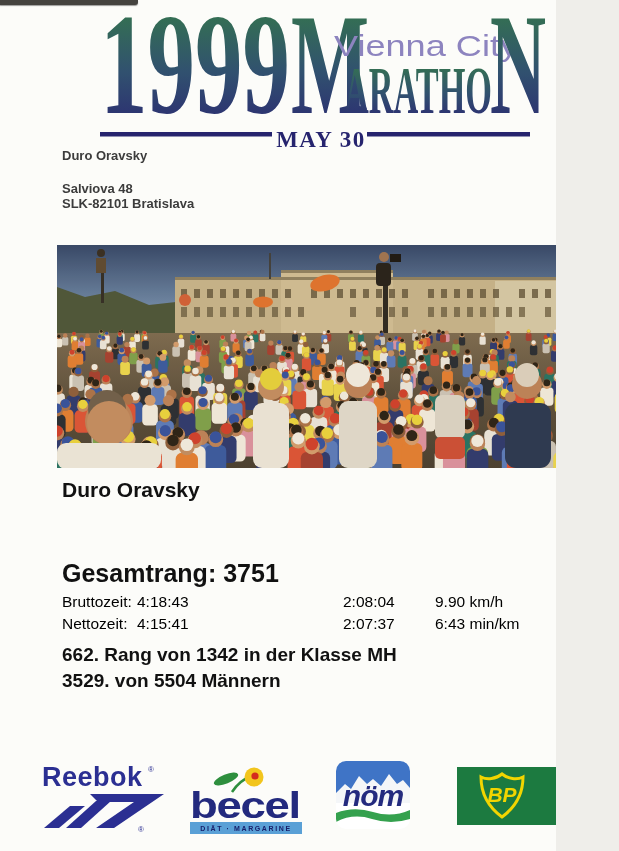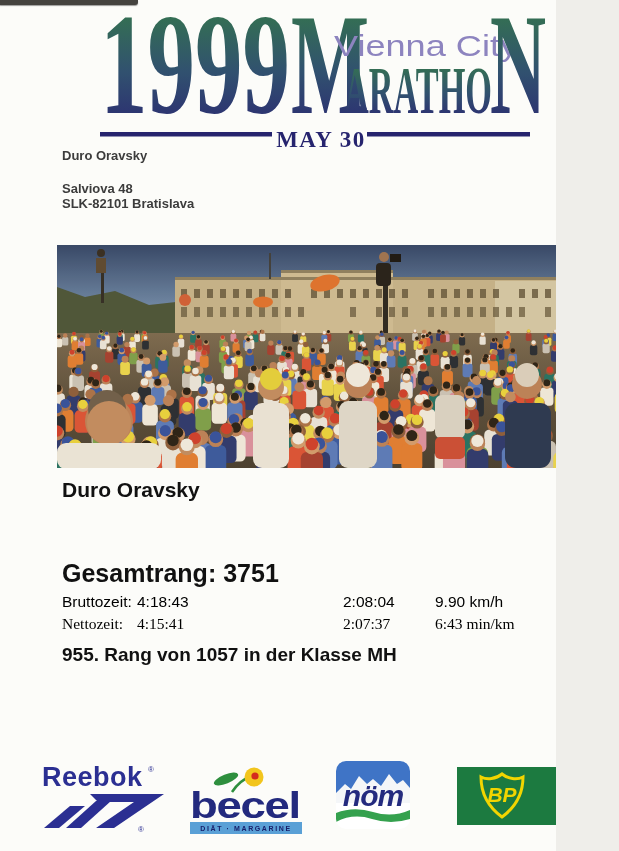--- a/index.html
+++ b/index.html
@@ -22,21 +22,21 @@
   .res-start .lbl{margin-right:6px;}
   .res-rank{top:559px;font-size:25px;font-weight:bold;}
   .res-row{position:absolute;left:62px;width:520px;height:20px;font-size:15.5px;text-align:center;}
   .res-row span{position:absolute;white-space:nowrap;}
   .res-row .c-label{left:0;}
   .res-row .c-time{left:75px;}
   .res-row .c-half{left:161px;}
   .res-row .c-halftime{left:281px;}
   .res-row .c-pace{left:365px;margin-left:8px;}
   .row-1{top:593px;}
-  .row-2{top:615px;font-family:Liberation Serif, serif;}
+  .row-2{top:615px;}
   .class-line{position:absolute;left:62px;font-size:19px;font-weight:bold;color:#111;white-space:nowrap;}
   .class-1{top:644px;}
   .class-2{top:670px;}
   .artifact-squiggle{position:absolute;left:565px;top:644px;}
   .sponsor{position:absolute;}
   .sp-reebok{left:38px;top:762px;}
   .sp-becel{left:184px;top:766px;}
   .sp-noem{left:336px;top:761px;}
   .sp-bp{left:457px;top:767px;}
   svg text{font-family:"Liberation Sans",sans-serif;}
@@ -1203,21 +1203,22 @@
     <span class="c-halftime">2:08:04</span>
     <span class="c-pace">9.90 km/h</span>
   </div>
   <div class="res-row row-2">
     <span class="c-label">Nettozeit:</span>
     <span class="c-time">4:15:41</span>
     <span class="c-halftime">2:07:37</span>
     <span class="c-pace">6:43 min/km</span>
   </div>
 
-  <div class="class-line class-1">955. Rang von 1057 in der Klasse MH</div>
+  <div class="class-line class-1">662. Rang von 1342 in der Klasse MH</div>
+  <div class="class-line class-2">3529. von 5504 Männern</div>
 
   <svg class="artifact-squiggle" width="22" height="24" viewBox="0 0 22 24">
     <path d="M14,2 C10,6 12,9 8,11 M6,14 c2,2 5,1 7,-1" stroke="#9a9a98" stroke-width="1.4" fill="none" stroke-linecap="round"></path>
   </svg>
 
   <svg class="sponsor sp-reebok" width="128" height="74" viewBox="0 0 128 74">
     <text x="4" y="24" font-size="27" font-weight="bold" fill="#2b2f92" letter-spacing="0.5">Reebok</text>
     <text x="110" y="10" font-size="8" fill="#2b2f92">®</text>
     <g fill="#2b2f92">
       <path d="M6,66 L32,44 L47,44 L21,66 Z"></path>

